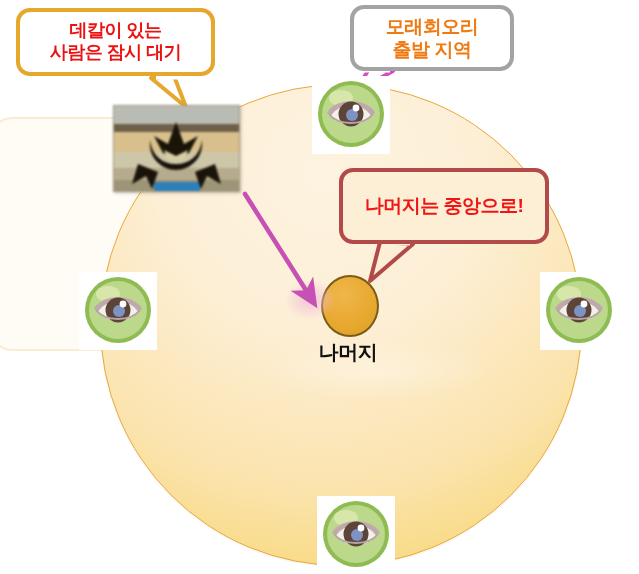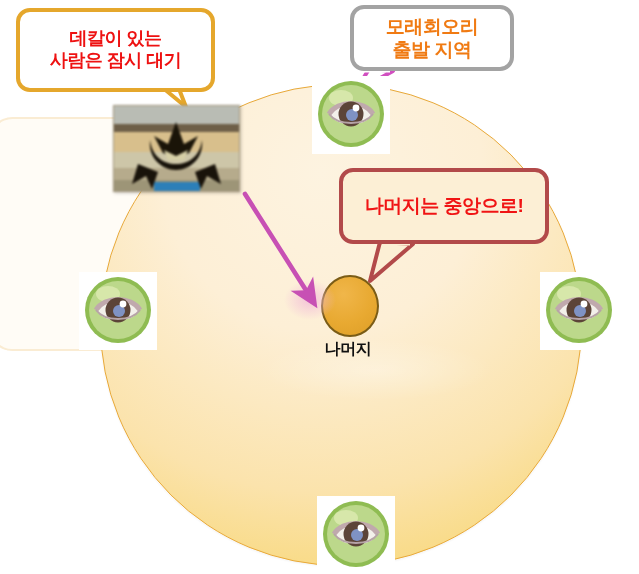--- a/index.html
+++ b/index.html
@@ -34,21 +34,21 @@
 
   
   .center-dot{
     position:absolute;left:321px;top:275px;width:54px;height:58px;
     border-radius:50%;
     background:radial-gradient(circle at 38% 30%, #f0b64a 0%, #e8a931 55%, #dd9e27 100%);
     border:2px solid #7a5c16;
   }
   .center-label{
     position:absolute;left:286px;top:339px;width:124px;text-align:center;
-    font-size:16px;font-weight:700;color:#101010;letter-spacing:-0.3px;
+    font-size:20px;font-weight:700;color:#101010;letter-spacing:-0.3px;
   }
 
   
   .eye-card{position:absolute;background:#ffffff;}
   .eye-card.n{left:312px;top:76px;width:78px;height:78px;}
   .eye-card.w{left:79px;top:272px;width:78px;height:78px;}
   .eye-card.e{left:540px;top:272px;width:78px;height:78px;}
   .eye-card.s{left:317px;top:496px;width:78px;height:78px;}
   .eye-card svg{position:absolute;left:4px;top:2px;}
 
@@ -63,21 +63,21 @@
 
   
   .arrow-svg{position:absolute;left:0;top:0;width:639px;height:574px;pointer-events:none;}
 
   
   .bubble{position:absolute;box-sizing:border-box;display:flex;
           align-items:center;justify-content:center;text-align:center;}
   .bubble .txt{line-height:1.22;white-space:pre-line;font-weight:700;}
 
   .bubble-tl{
-    left:16px;top:8px;width:199px;height:84px;
+    left:16px;top:8px;width:199px;height:68px;
     background:#ffffff;border:4px solid #e5a72c;border-radius:14px;
   }
   .bubble-tl .txt{font-size:18px;color:#ee1111;letter-spacing:-0.5px;}
 
   .bubble-tr{
     left:350px;top:5px;width:164px;height:66px;
     background:#ffffff;border:4px solid #a3a3a3;border-radius:14px;
   }
   .bubble-tr .txt{font-size:19px;color:#f07a12;letter-spacing:-0.5px;}
 

